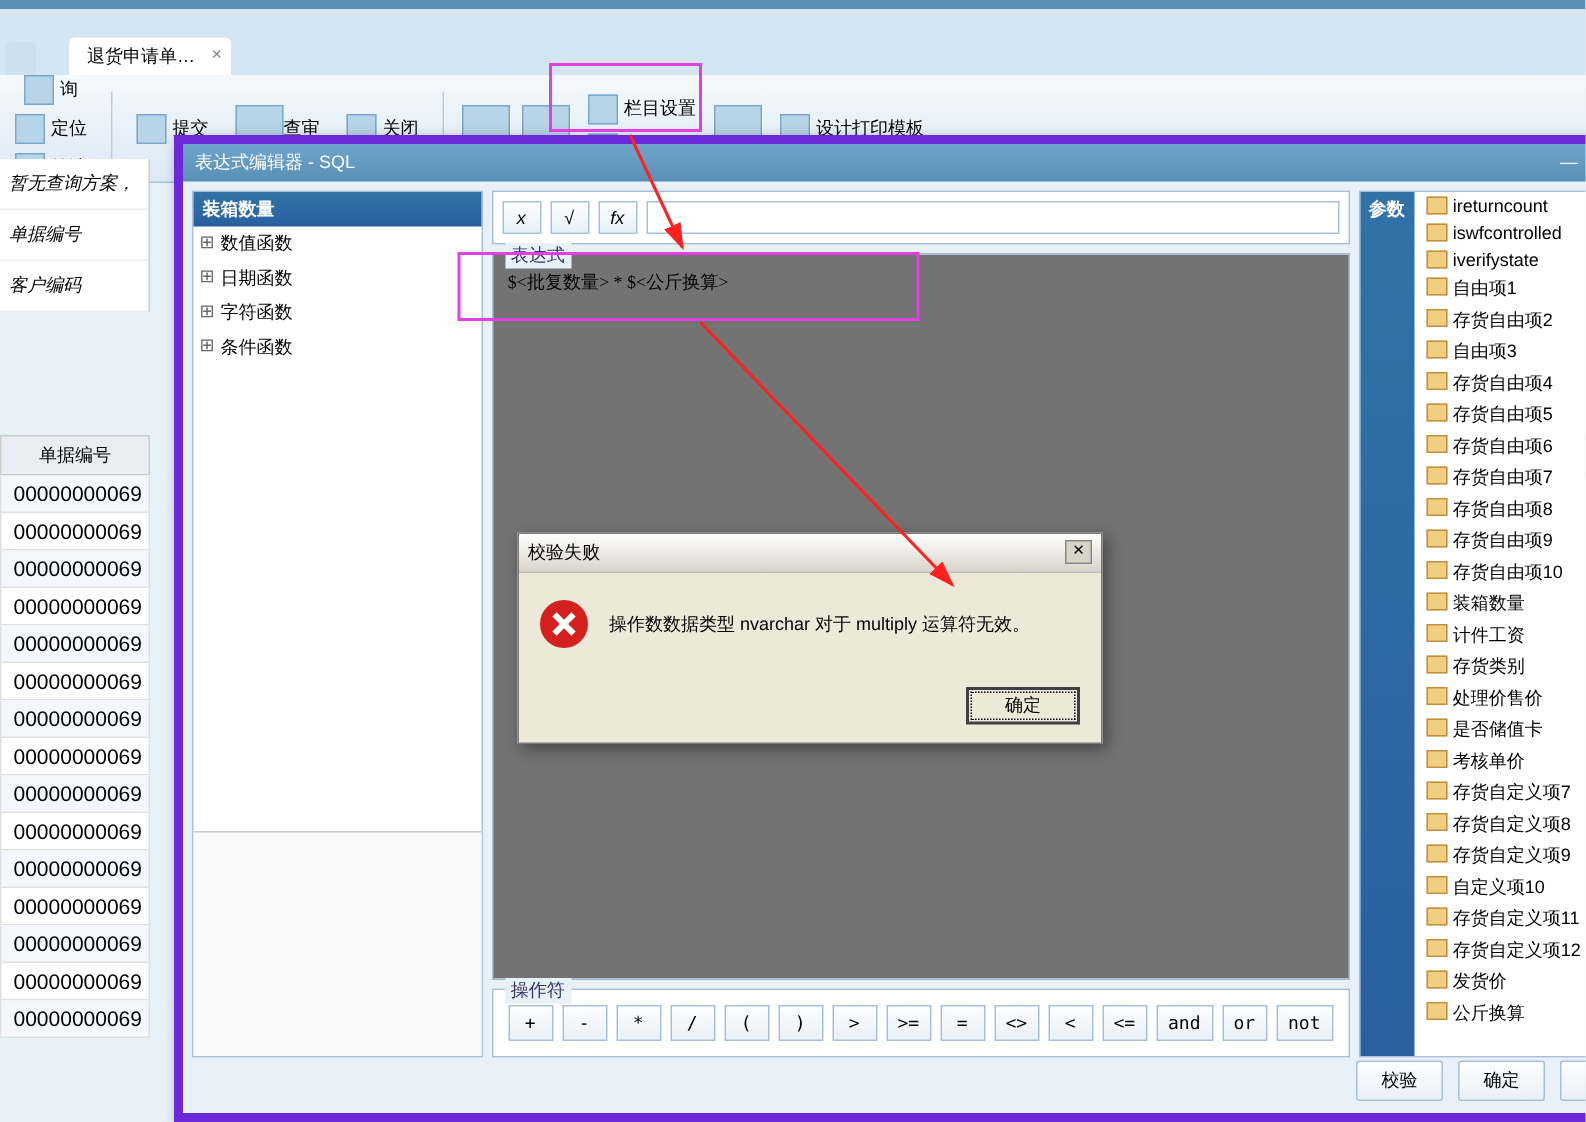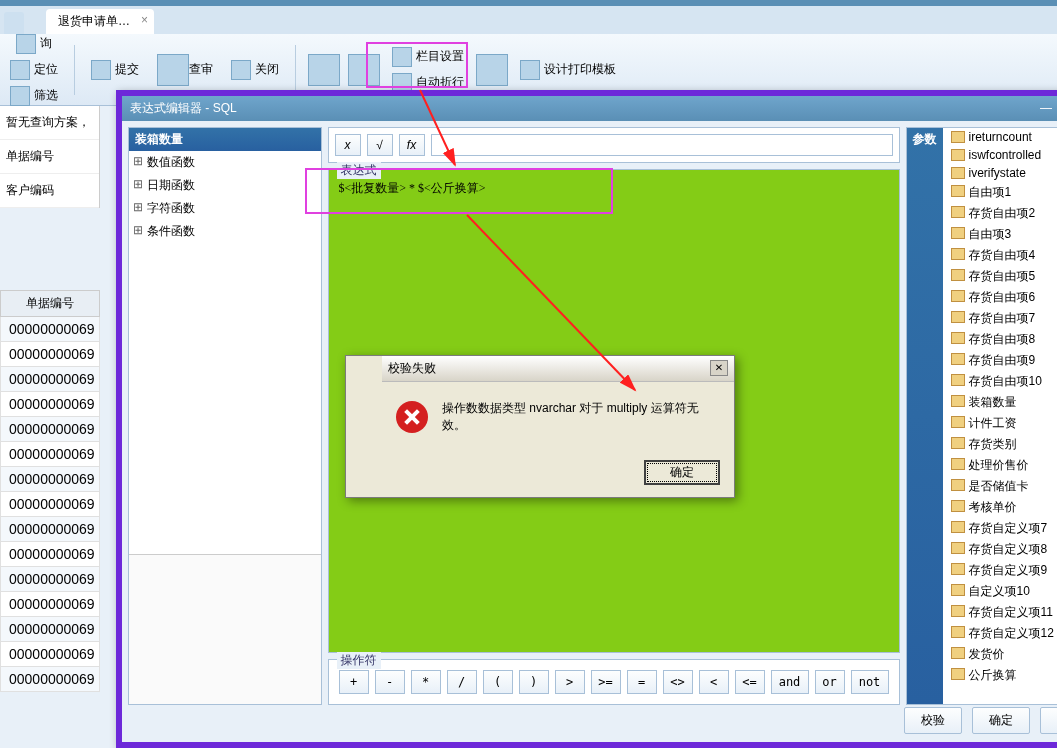--- a/index.html
+++ b/index.html
@@ -2,37 +2,37 @@
 <html><head>
 <meta charset="utf-8">
 <style>
 * { box-sizing: border-box; margin: 0; padding: 0; font-family: "Microsoft YaHei", SimSun, sans-serif; font-size: 12px; }
 body { background: #e8f0f8; width: 1057px; height: 748px; overflow: hidden; position: relative; }
 
 
 .app-title-bar { background: #5a8fb5; height: 6px; position: relative; }
 
 
-.tab-bar { background: #d6e5f2; height: 28px; display: flex; align-items: flex-end; padding-left: 4px; }
+.tab-bar { background: #d6e5f2; height: 44px; display: flex; align-items: flex-end; padding-left: 4px; }
 .doc-tab { background: #fff; border-radius: 4px 4px 0 0; padding: 4px 24px 4px 12px; position: relative; margin-left: 20px; }
 .doc-tab .close-x { position: absolute; right: 6px; top: 4px; color: #888; cursor: pointer; }
 .home-tab { width: 20px; height: 22px; background: #cde0f0; border-radius: 3px 3px 0 0; margin-right: 2px; }
 
 
 .toolbar { background: linear-gradient(#f4f9fd, #dde9f5); height: 72px; border-bottom: 1px solid #a8c0d8; display: flex; align-items: center; padding: 4px 6px; gap: 8px; position: relative; }
 .tb-group { display: flex; flex-direction: column; align-items: center; gap: 2px; }
 .tb-btn { display: flex; flex-direction: row; align-items: center; padding: 2px 6px; cursor: pointer; }
 .tb-btn-row { display: flex; align-items: center; gap: 4px; padding: 2px 4px; cursor: pointer; }
 .tb-icon { width: 20px; height: 20px; background: #b8d4e8; border: 1px solid #7ba8c8; display: inline-block; }
 .tb-icon.big { width: 32px; height: 32px; }
 .tb-sep { width: 1px; height: 50px; background: #b8cde0; margin: 0 4px; }
 
 
 .left-panel { position: absolute; left: 0; top: 106px; width: 100px; background: #fff; border-right: 1px solid #ccc; }
-.left-panel .row { padding: 8px 6px; border-bottom: 1px solid #eee; }
+.left-panel .row { padding: 8px 6px; border-bottom: 1px solid #eee; font-style: italic; }
 
 
 .grid-area { position: absolute; left: 0; top: 290px; width: 100px; background: #fff; }
 .grid-header { background: #e8eef4; border: 1px solid #ccc; padding: 4px 8px; text-align: center; }
 .grid-row { border: 1px solid #e0e0e0; border-top: none; padding: 4px 8px; font-size: 14px; }
 .grid-row:nth-child(odd) { background: #f4f8fc; }
 
 .unit-col { position: absolute; right: 0; top: 290px; width: 45px; }
 
 
@@ -50,21 +50,21 @@
 .tree-item { padding: 3px 6px 3px 18px; position: relative; cursor: pointer; }
 .tree-item::before { content: "⊞"; position: absolute; left: 4px; color: #666; }
 .func-bottom { height: 150px; border-top: 1px solid #ccc; background: #fafafa; }
 
 
 .center-panel { flex: 1; display: flex; flex-direction: column; gap: 6px; }
 .formula-bar { display: flex; gap: 6px; border: 1px solid #a8c0d8; background: #fff; padding: 6px; }
 .fb-btn { width: 26px; height: 22px; border: 1px solid #a8c0d8; background: linear-gradient(#fdfefe,#e8f0f8); text-align: center; line-height: 20px; cursor: pointer; font-style: italic; }
 .fb-input { flex: 1; border: 1px solid #a8c0d8; height: 22px; padding: 2px 4px; }
 
-.expr-fieldset { border: 1px solid #a8c0d8; background: #84cc16; flex: 1; position: relative; }
+.expr-fieldset { border: 1px solid #a8c0d8; background: #737373; flex: 1; position: relative; }
 .expr-fieldset .legend { position: absolute; top: -8px; left: 8px; background: #e8f0f8; padding: 0 4px; color: #336; }
 .expr-content { padding: 10px; font-family: Liberation Serif, serif; }
 
 .op-fieldset { border: 1px solid #a8c0d8; background: #fff; padding: 10px; position: relative; }
 .op-fieldset .legend { position: absolute; top: -8px; left: 8px; background: #e8f0f8; padding: 0 4px; color: #336; }
 .op-row { display: flex; gap: 6px; }
 .op-btn { width: 30px; height: 24px; border: 1px solid #a8c0d8; background: linear-gradient(#fdfefe,#e8f0f8); text-align: center; line-height: 22px; cursor: pointer; font-family: monospace; }
 .op-btn.wide { width: 38px; }
 
 
@@ -72,21 +72,21 @@
 .param-title { background: linear-gradient(#3272a8, #2860a0); color: #fff; padding: 3px 6px; font-weight: bold; }
 .param-list { flex: 1; overflow-y: scroll; }
 .param-item { padding: 2px 4px 2px 26px; position: relative; cursor: pointer; white-space: nowrap; }
 .param-item::before { content: ""; position: absolute; left: 8px; top: 3px; width: 12px; height: 10px; background: #f0d080; border: 1px solid #c09040; }
 
 
 .dlg-buttons { position: absolute; right: 12px; bottom: 8px; display: flex; gap: 10px; }
 .dlg-btn { padding: 4px 16px; border: 1px solid #a8c0d8; background: linear-gradient(#fdfefe,#e8f0f8); cursor: pointer; border-radius: 2px; }
 
 
-.err-dialog { position: absolute; left: 345px; top: 355px; width: 390px; background: #ece9d8; border: 1px solid #7b7b7b; box-shadow: 3px 3px 10px rgba(0,0,0,0.4); z-index: 100; padding-left: 36px; }
+.err-dialog { position: absolute; left: 345px; top: 355px; width: 390px; background: #ece9d8; border: 1px solid #7b7b7b; box-shadow: 3px 3px 10px rgba(0,0,0,0.4); z-index: 100; }
 .err-title { background: linear-gradient(#fff, #d8d4c8); padding: 4px 6px; display: flex; justify-content: space-between; border-bottom: 1px solid #bbb; }
 .err-close { width: 18px; height: 16px; border: 1px solid #888; background: #d8d4c8; text-align: center; line-height: 13px; cursor: pointer; font-size: 10px; }
 .err-body { padding: 18px 14px; display: flex; align-items: center; gap: 14px; }
 .err-icon { width: 32px; height: 32px; border-radius: 50%; background: #d42020; position: relative; flex-shrink: 0; }
 .err-icon::before, .err-icon::after { content: ""; position: absolute; width: 18px; height: 4px; background: #fff; top: 14px; left: 7px; }
 .err-icon::before { transform: rotate(45deg); }
 .err-icon::after { transform: rotate(-45deg); }
 .err-foot { padding: 8px 14px 12px; text-align: right; }
 .err-ok { padding: 2px 24px; border: 2px solid #404040; background: #ece9d8; cursor: pointer; outline: 1px dotted #000; outline-offset: -4px; }
 

